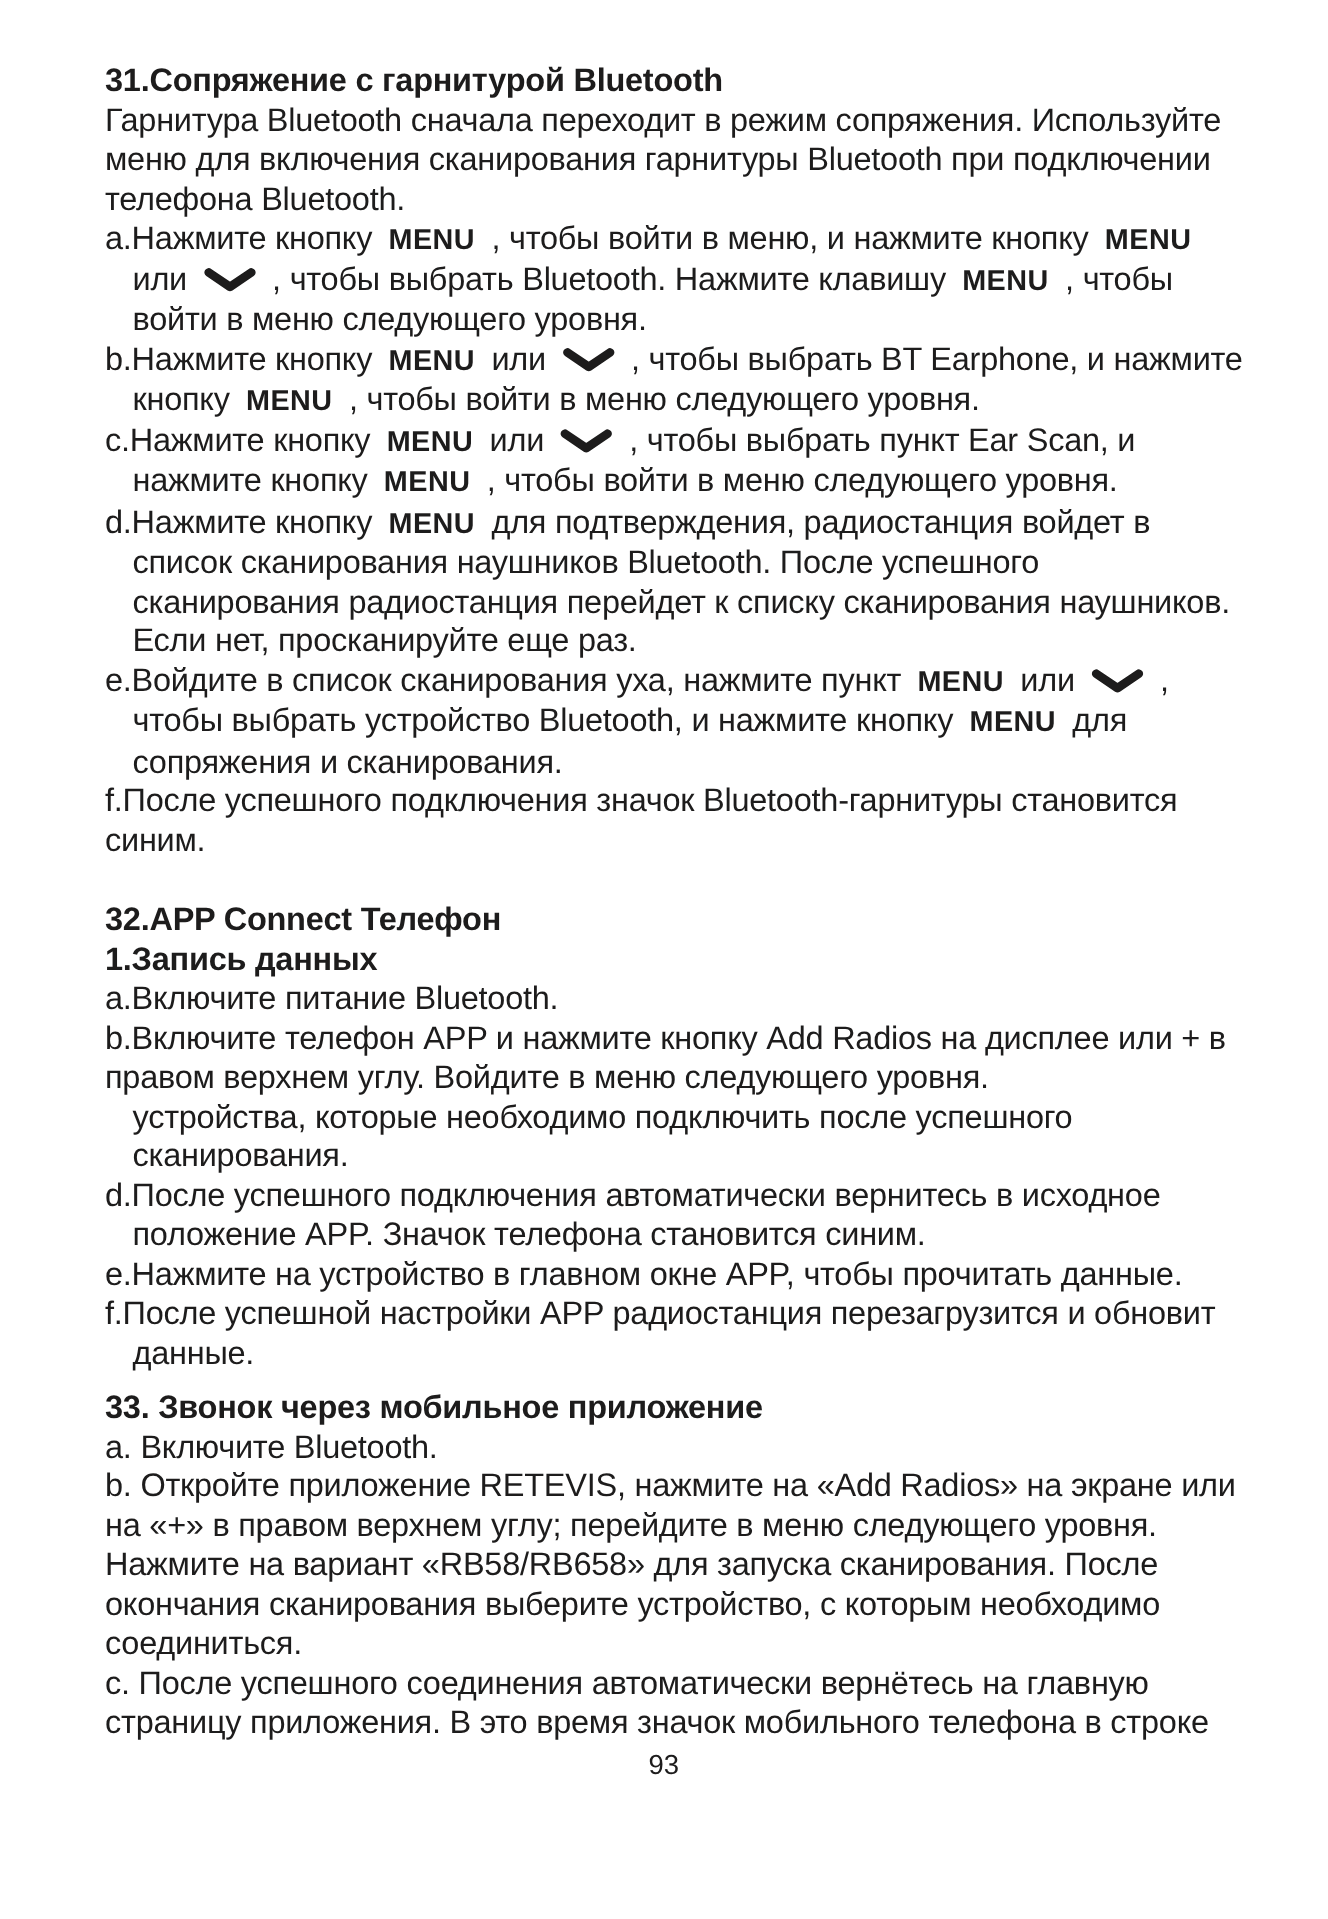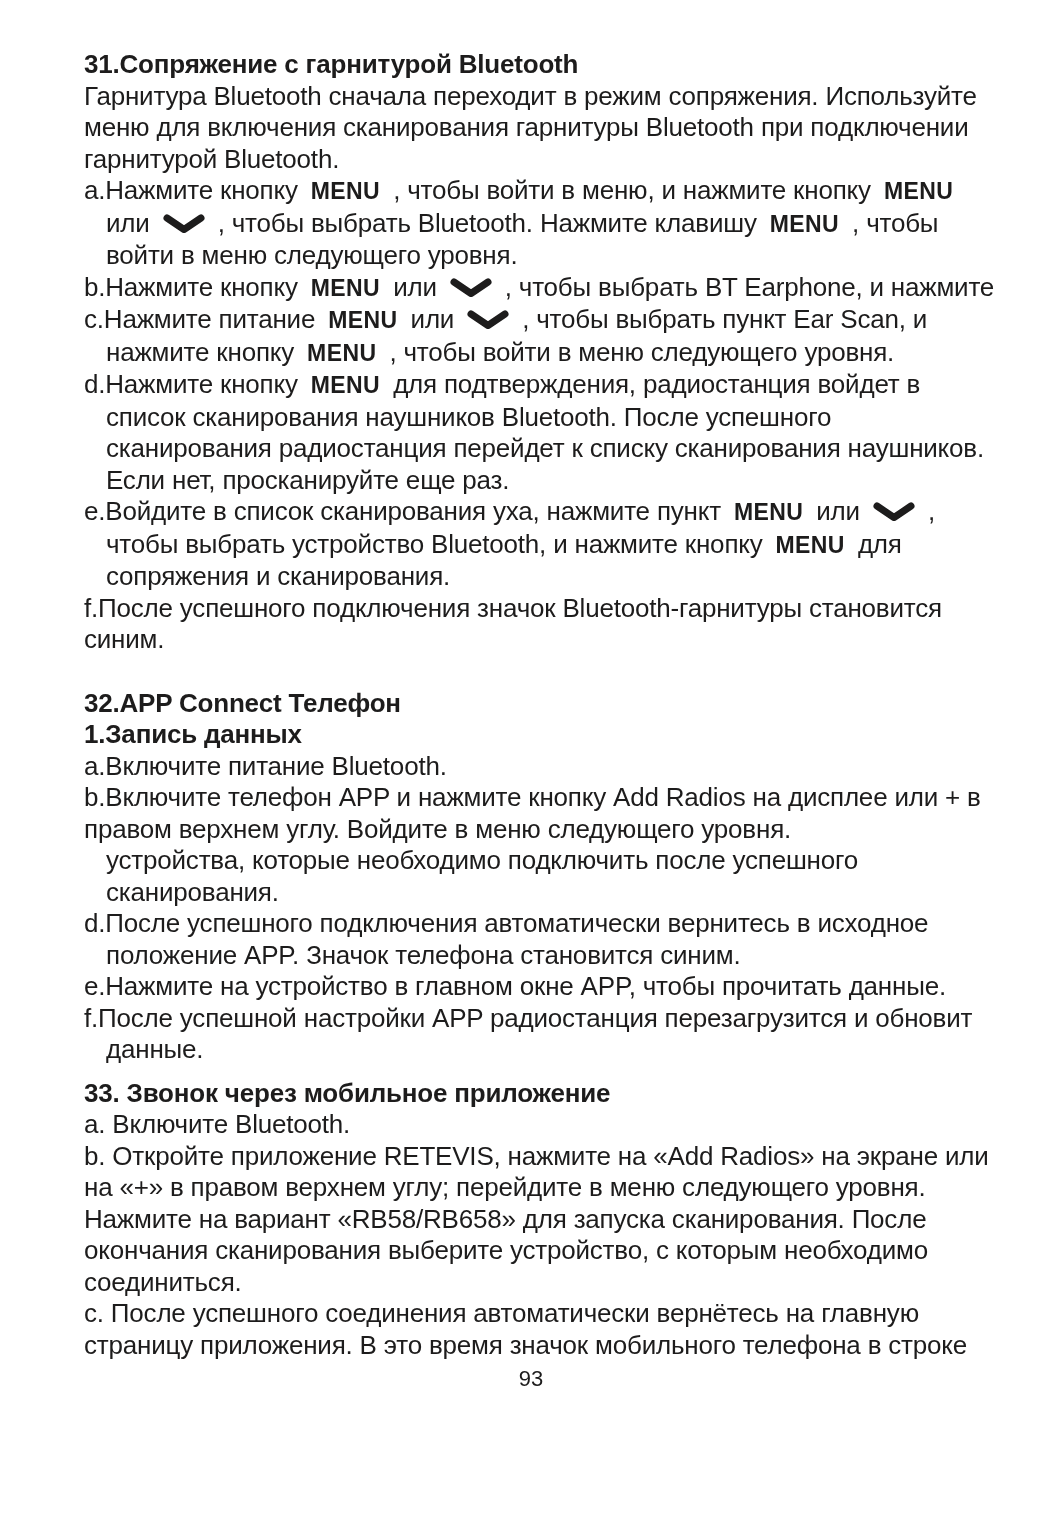--- a/index.html
+++ b/index.html
@@ -52,36 +52,37 @@
 </head>
 <body>
 
 <div class="doc">
     <div class="block heading">
       <div class="line"><span class="run">31.Сопряжение с гарнитурой Bluetooth</span></div>
     </div>
     <div class="block para">
       <div class="line"><span class="run">Гарнитура Bluetooth сначала переходит в режим сопряжения. Используйте</span></div>
       <div class="line"><span class="run">меню для включения сканирования гарнитуры Bluetooth при подключении</span></div>
-      <div class="line"><span class="run">гарнитурой Bluetooth.</span></div>
+      <div class="line"><span class="run">телефона Bluetooth.</span></div>
     </div>
     <div class="block para">
       <div class="line"><span class="run">a.Нажмите кнопку </span><span class="menu-key">MENU</span><span class="run"> , чтобы войти в меню, и нажмите кнопку </span><span class="menu-key">MENU</span></div>
       <div class="line indent"><span class="run">или </span><span class="chev"><svg width="42" height="20" viewBox="0 0 42 20" aria-hidden="true">
             <path d="M4 4 L21 15.5 L38 4" fill="none" stroke="#1d1c1c" stroke-width="7" stroke-linecap="round" stroke-linejoin="round"></path>
           </svg></span><span class="run"> , чтобы выбрать Bluetooth. Нажмите клавишу </span><span class="menu-key">MENU</span><span class="run"> , чтобы</span></div>
       <div class="line indent"><span class="run">войти в меню следующего уровня.</span></div>
     </div>
     <div class="block para">
       <div class="line"><span class="run">b.Нажмите кнопку </span><span class="menu-key">MENU</span><span class="run"> или </span><span class="chev"><svg width="42" height="20" viewBox="0 0 42 20" aria-hidden="true">
             <path d="M4 4 L21 15.5 L38 4" fill="none" stroke="#1d1c1c" stroke-width="7" stroke-linecap="round" stroke-linejoin="round"></path>
           </svg></span><span class="run"> , чтобы выбрать BT Earphone, и нажмите</span></div>
+      <div class="line indent"><span class="run">кнопку </span><span class="menu-key">MENU</span><span class="run"> , чтобы войти в меню следующего уровня.</span></div>
     </div>
     <div class="block para">
-      <div class="line"><span class="run">c.Нажмите питание </span><span class="menu-key">MENU</span><span class="run"> или </span><span class="chev"><svg width="42" height="20" viewBox="0 0 42 20" aria-hidden="true">
+      <div class="line"><span class="run">c.Нажмите кнопку </span><span class="menu-key">MENU</span><span class="run"> или </span><span class="chev"><svg width="42" height="20" viewBox="0 0 42 20" aria-hidden="true">
             <path d="M4 4 L21 15.5 L38 4" fill="none" stroke="#1d1c1c" stroke-width="7" stroke-linecap="round" stroke-linejoin="round"></path>
           </svg></span><span class="run"> , чтобы выбрать пункт Ear Scan, и</span></div>
       <div class="line indent"><span class="run">нажмите кнопку </span><span class="menu-key">MENU</span><span class="run"> , чтобы войти в меню следующего уровня.</span></div>
     </div>
     <div class="block para">
       <div class="line"><span class="run">d.Нажмите кнопку </span><span class="menu-key">MENU</span><span class="run"> для подтверждения, радиостанция войдет в</span></div>
       <div class="line indent"><span class="run">список сканирования наушников Bluetooth. После успешного</span></div>
       <div class="line indent"><span class="run">сканирования радиостанция перейдет к списку сканирования наушников.</span></div>
       <div class="line indent"><span class="run">Если нет, просканируйте еще раз.</span></div>
     </div>

